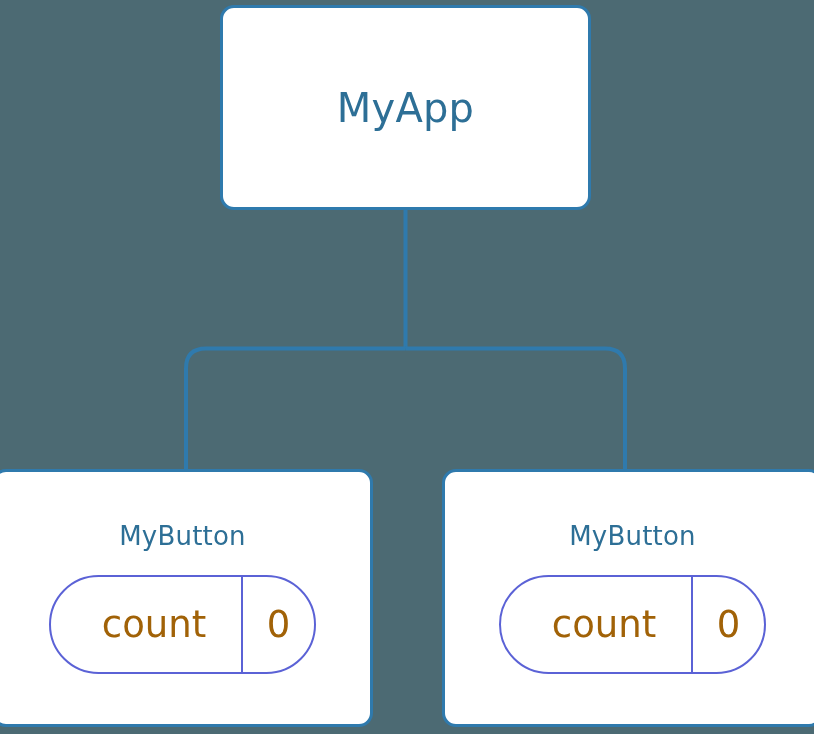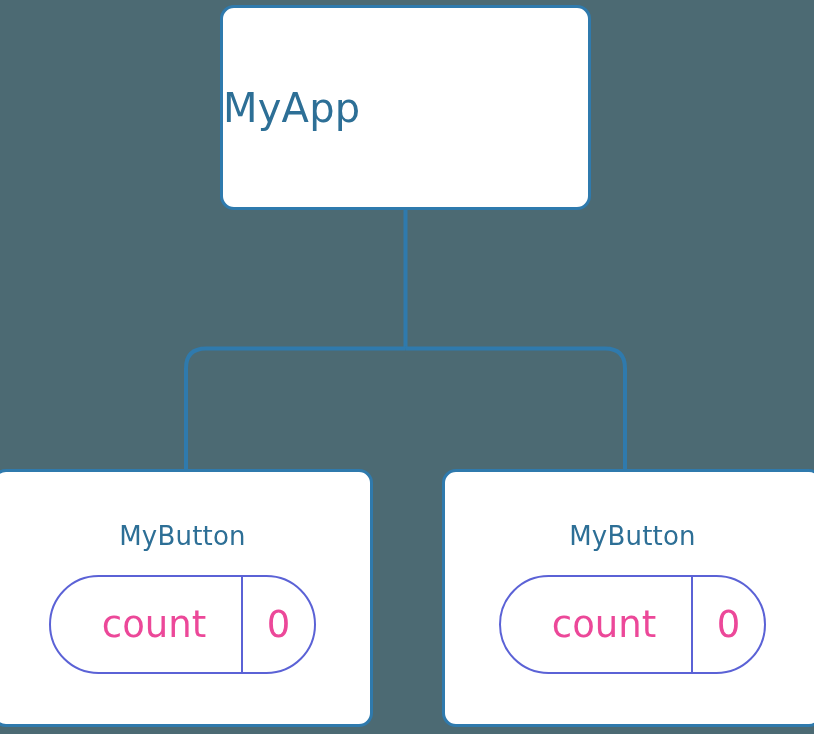--- a/index.html
+++ b/index.html
@@ -34,21 +34,21 @@
   
   .node {
     position: absolute;
     z-index: 2;
     box-sizing: border-box;
     background: #ffffff;
     border: 3px solid #2f7aad;
     border-radius: 14px;
     display: flex;
     flex-direction: column;
-    align-items: flex-start;
+    align-items: center;
     justify-content: center;
   }
 
   .node-root {
     left: 220px;
     top: 5px;
     width: 371px;
     height: 205px;
   }
 
@@ -100,21 +100,21 @@
     border-radius: 999px;
     background: transparent;
     overflow: hidden;
   }
 
   .state-key,
   .state-val {
     display: flex;
     align-items: center;
     justify-content: center;
-    color: #ec4899;
+    color: #a16207;
     font-size: 37px;
     line-height: 1;
     white-space: nowrap;
   }
 
   .state-key {
     flex: 0 0 174px;
     padding-left: 16px;
   }
 

